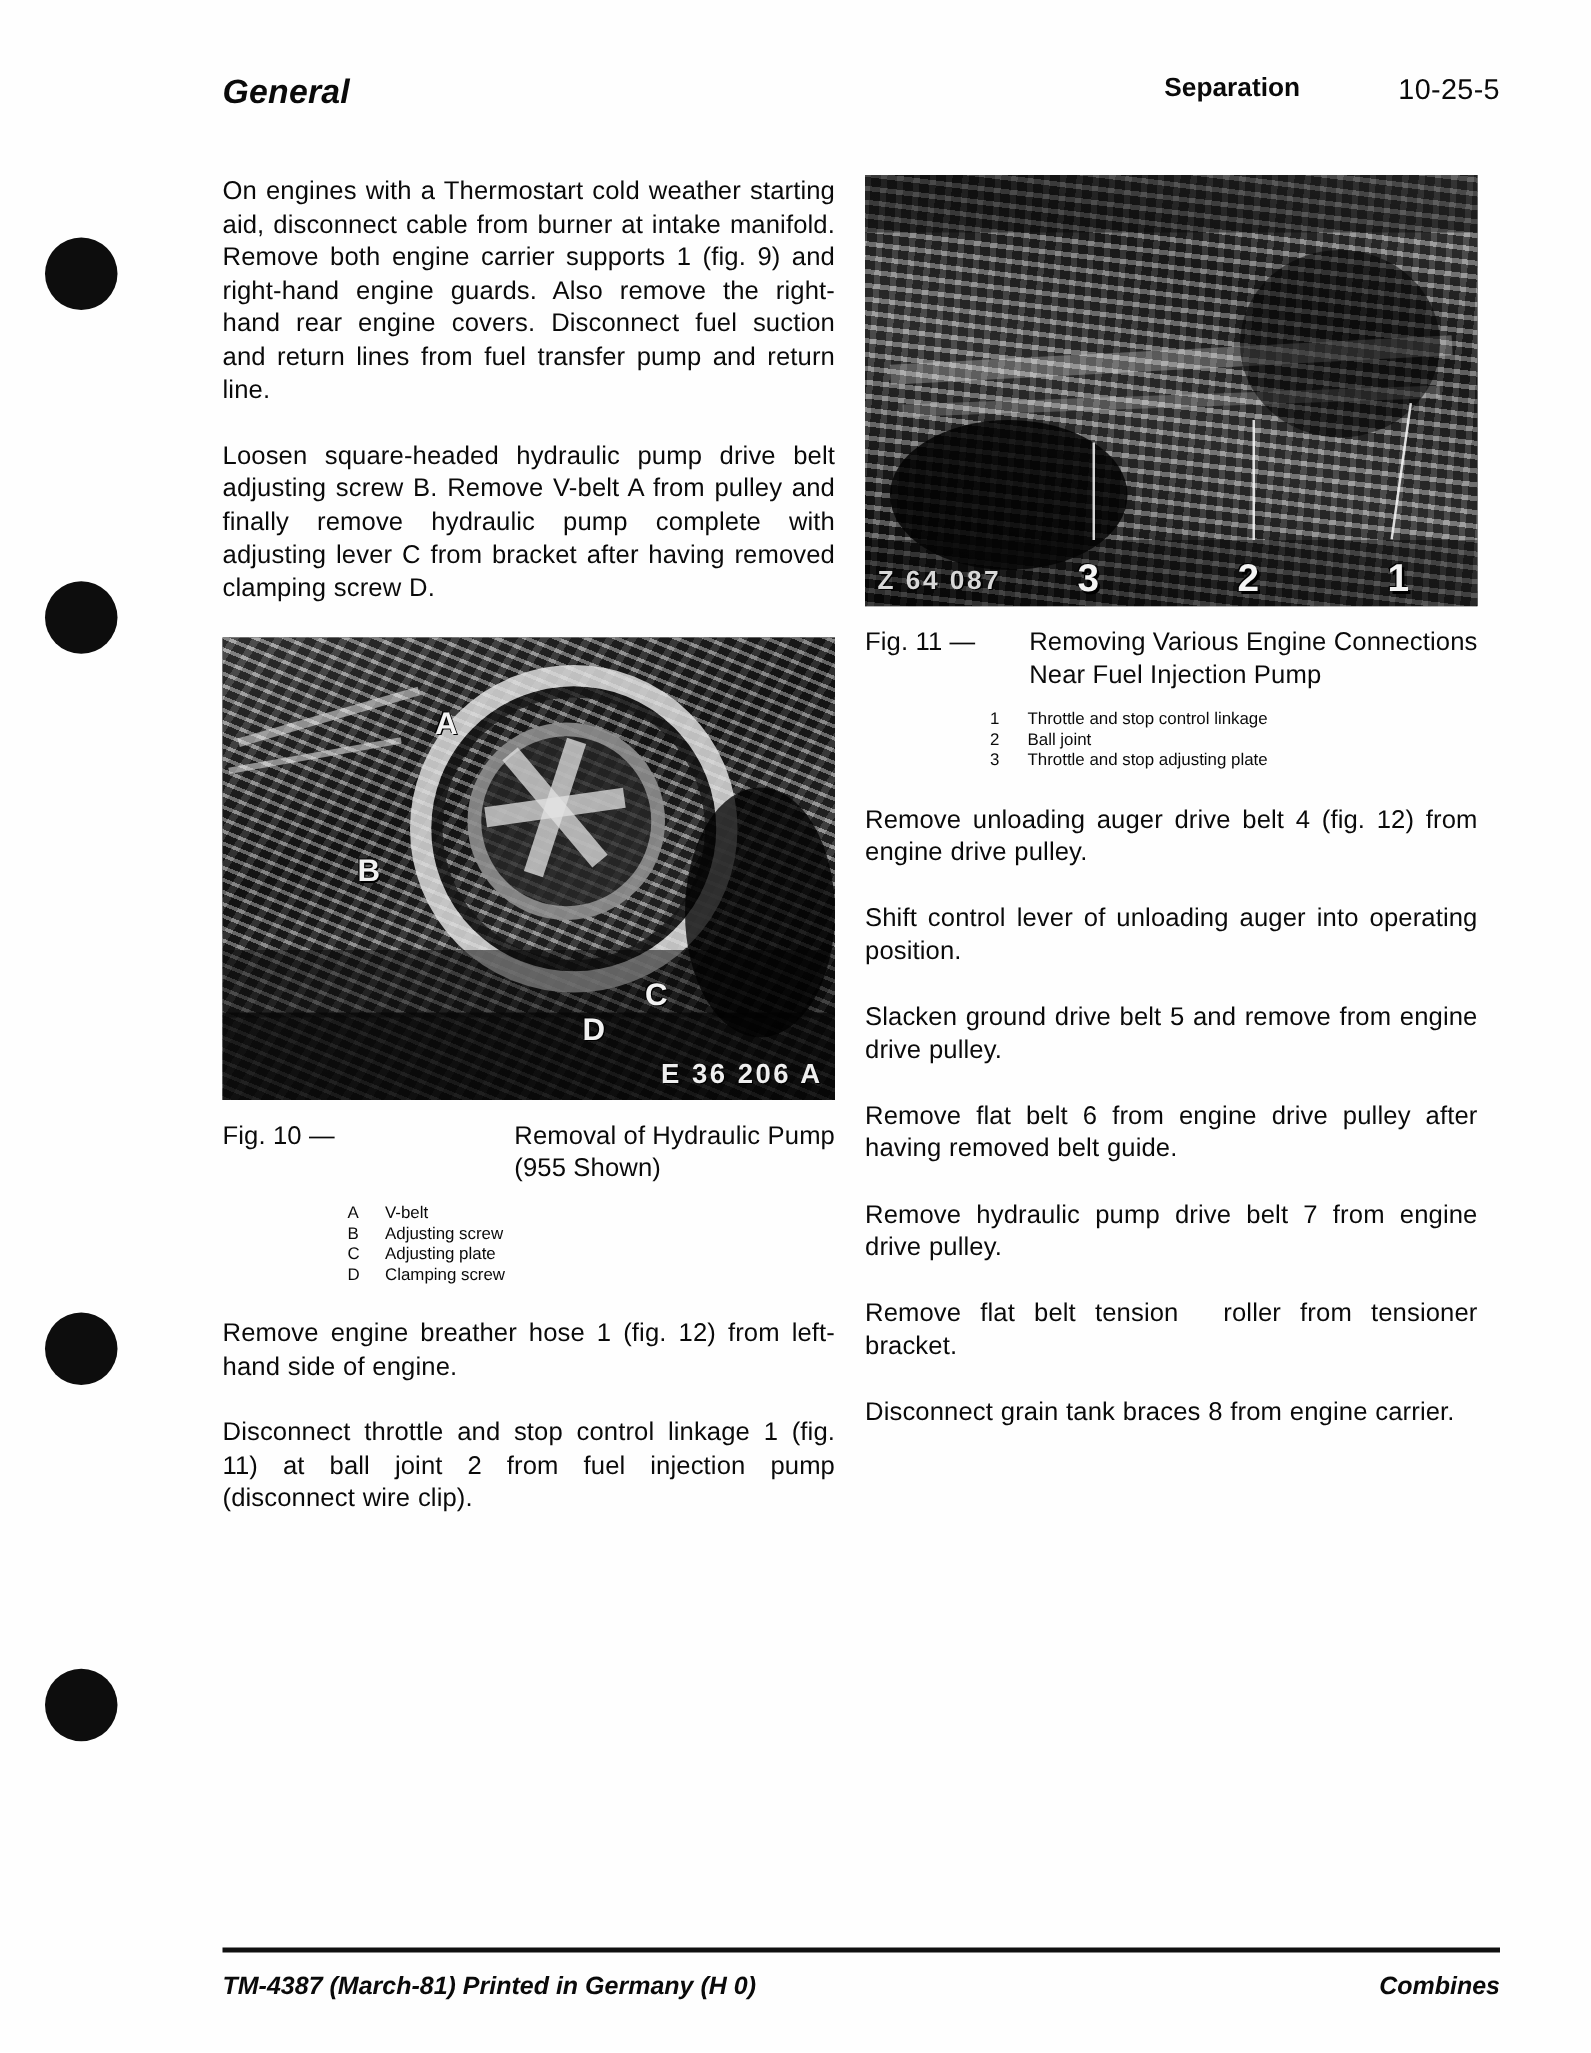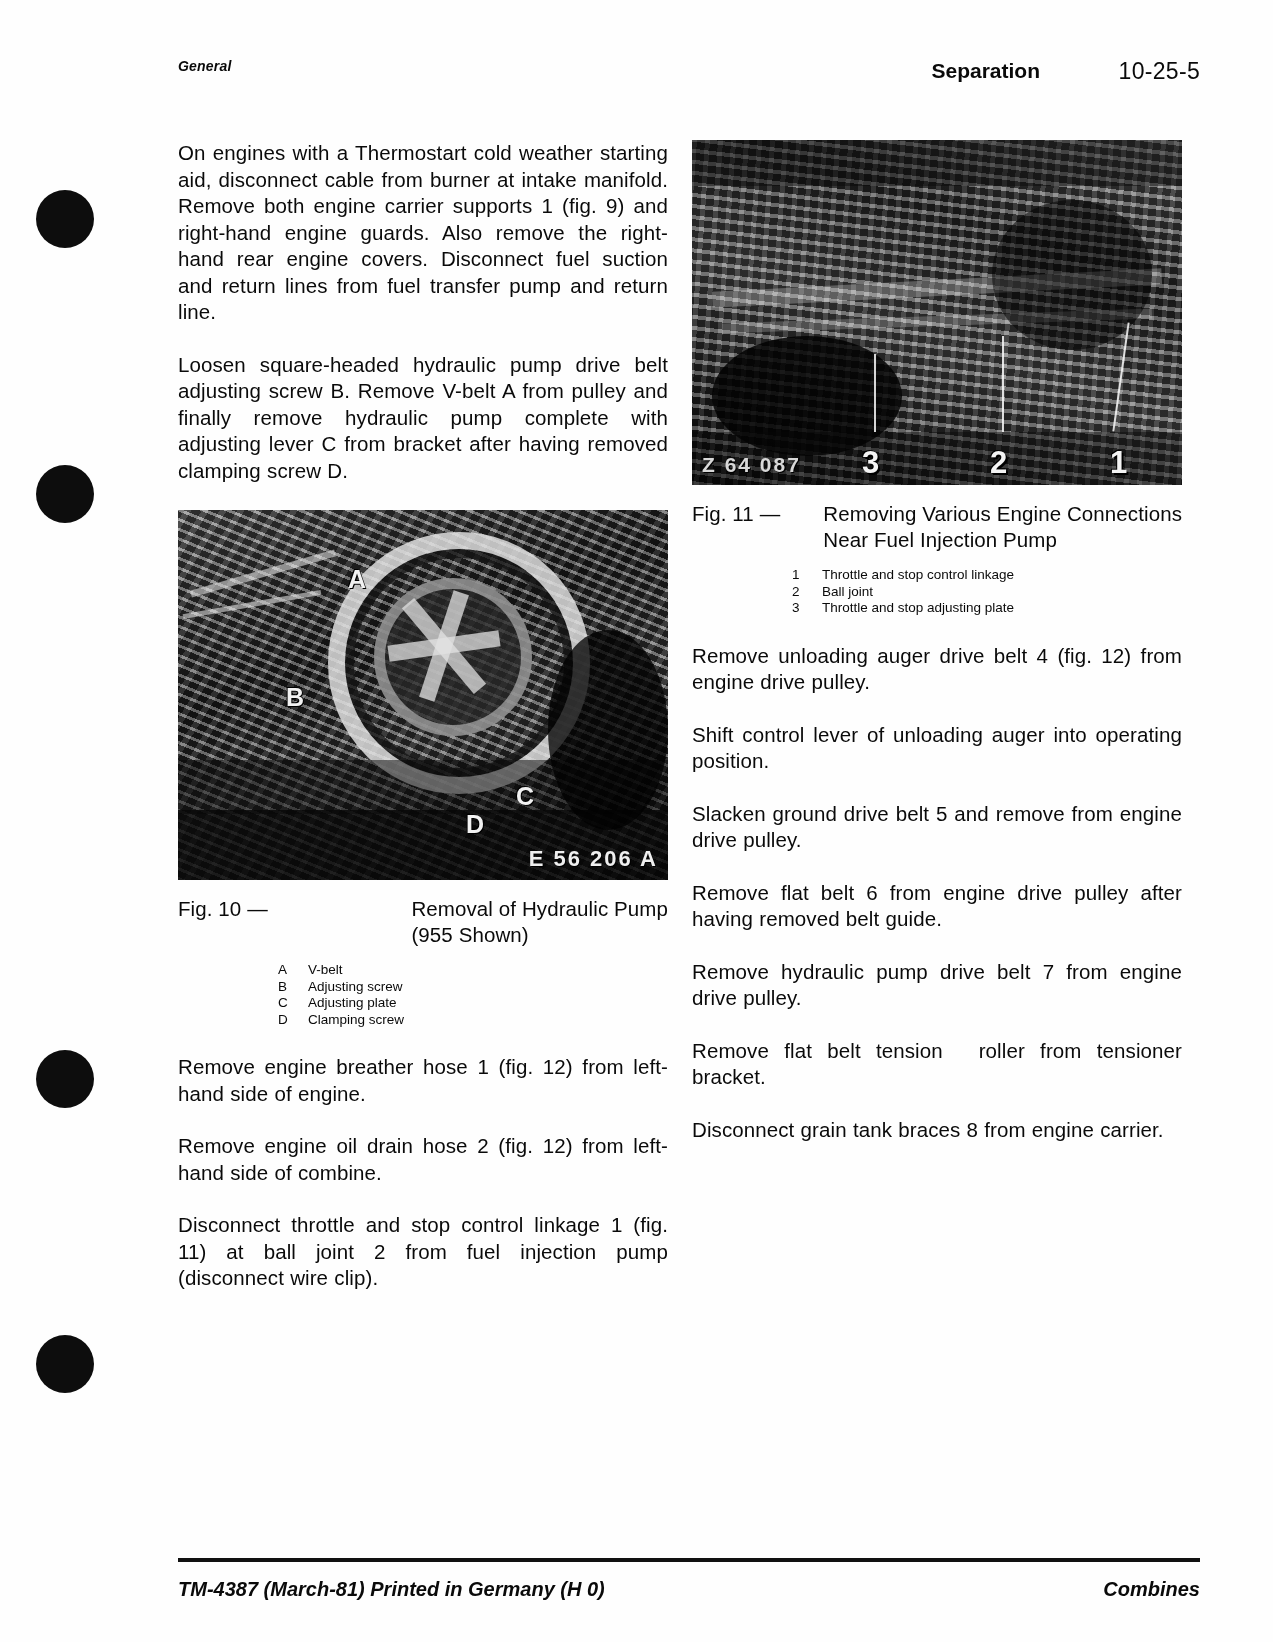--- a/index.html
+++ b/index.html
@@ -40,21 +40,21 @@
     top: 58px;
     width: 1022px;
     height: 40px;
   }
   .hdr-left {
     position: absolute;
     left: 0;
     top: 0;
     font-style: italic;
     font-weight: bold;
-    font-size: 14px;
+    font-size: 27px;
     letter-spacing: 0.2px;
   }
   .hdr-mid {
     position: absolute;
     right: 160px;
     top: 1px;
     font-weight: bold;
     font-size: 21px;
   }
   .hdr-right {
@@ -274,21 +274,21 @@
       <div class="streak" style="left:4px; top:92px; width:140px; height:5px; transform:rotate(-10deg);"></div>
       <div class="dark-band" style="left:0; top:250px; width:490px; height:54px; opacity:.6;"></div>
       <div class="dark-band" style="left:0; top:300px; width:490px; height:70px; opacity:.95;"></div>
       <div class="blob" style="left:370px; top:120px; width:120px; height:200px; background:#0b0b0b; opacity:.8;"></div>
 
       <div class="fig-letter" style="left:170px; top:55px;">A</div>
       <div class="fig-letter" style="left:108px; top:173px;">B</div>
       <div class="fig-letter" style="left:338px; top:272px;">C</div>
       <div class="fig-letter" style="left:288px; top:300px;">D</div>
 
-      <div class="fig-code">E 56 206 A</div>
+      <div class="fig-code">E 36 206 A</div>
     </div>
 
     <div class="fig-caption">
       <span class="cap-label">Fig. 10 —</span>
       <span class="cap-body">
         <span class="cap-title">Removal of Hydraulic Pump</span>
         <span class="cap-title">(955 Shown)</span>
       </span>
     </div>
 
@@ -305,21 +305,20 @@
         <span class="key">C</span>
         <span class="desc">Adjusting plate</span>
       </li>
       <li>
         <span class="key">D</span>
         <span class="desc">Clamping screw</span>
       </li>
     </ul>
 
     <p class="body-text">Remove engine breather hose 1 (fig. 12) from left-hand side of engine.</p>
-    <p class="body-text">Remove engine oil drain hose 2 (fig. 12) from left-hand side of combine.</p>
     <p class="body-text">Disconnect throttle and stop control linkage 1 (fig. 11) at ball joint 2 from fuel injection pump (disconnect wire clip).</p>
   </div>
 
   <div class="col col-right">
 
     <div class="figure-box fig11-box">
       <div class="scan b"></div>
 
       <div class="dark-band" style="left:0; top:0; width:490px; height:46px; opacity:.55;"></div>
       <div class="streak" style="left:20px; top:140px; width:450px; height:16px; transform:rotate(-3deg); opacity:.5;"></div>

